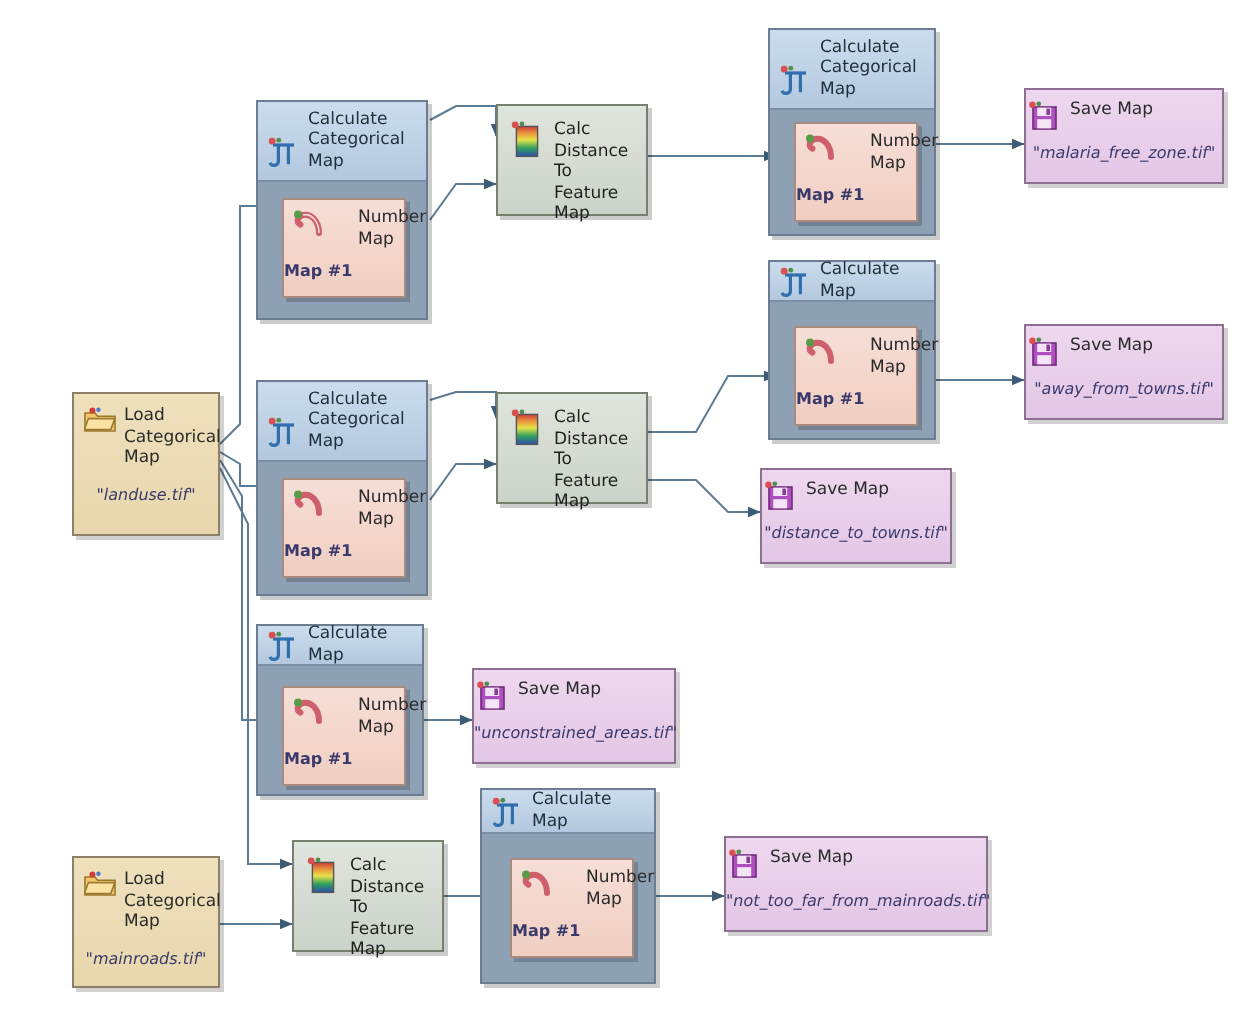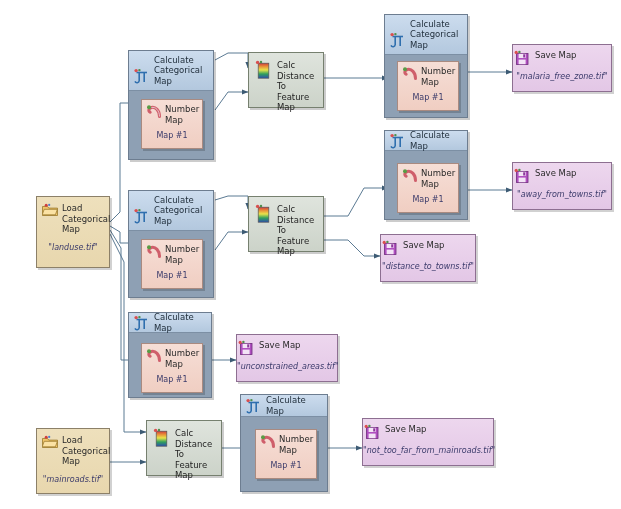--- a/index.html
+++ b/index.html
@@ -45,23 +45,23 @@
   .calcbox .cbttl{font-size:8.5px;color:#22303d;line-height:10.5px;}
 
   
   .numbox{
     position:absolute;
     background:linear-gradient(180deg,#f6ded6 0%,#f0cec2 100%);
     border:1px solid #a98a80;
     box-shadow:2px 2px 0 rgba(0,0,0,.18);
     box-sizing:border-box;
   }
-  .numbox .nhdr{display:flex;align-items:flex-start;gap:3px;padding:4px 4px 0 4px;}
+  .numbox .nhdr{display:flex;align-items:flex-start;gap:17px;padding:4px 4px 0 4px;}
   .numbox .nttl{font-size:8.5px;color:#2a2a2a;line-height:10.5px;}
-  .numbox .nval{text-align:center;font-size:8px;color:#3a3a6a;padding-top:6px;}
+  .numbox .nval{text-align:left;font-size:8px;color:#3a3a6a;padding-top:6px;font-weight:bold;}
 
   
   .dist{
     background:linear-gradient(180deg,#dfe4dd 0%,#ccd3c9 100%);
     border:1px solid #76806f;
     box-shadow:2px 2px 0 rgba(0,0,0,.20);
   }
   .dist .dinner{display:flex;align-items:flex-start;gap:5px;padding:7px 4px 4px 6px;justify-content:center;}
   .dist .dttl{font-size:8.5px;color:#1f1f1f;line-height:10.5px;}
 

